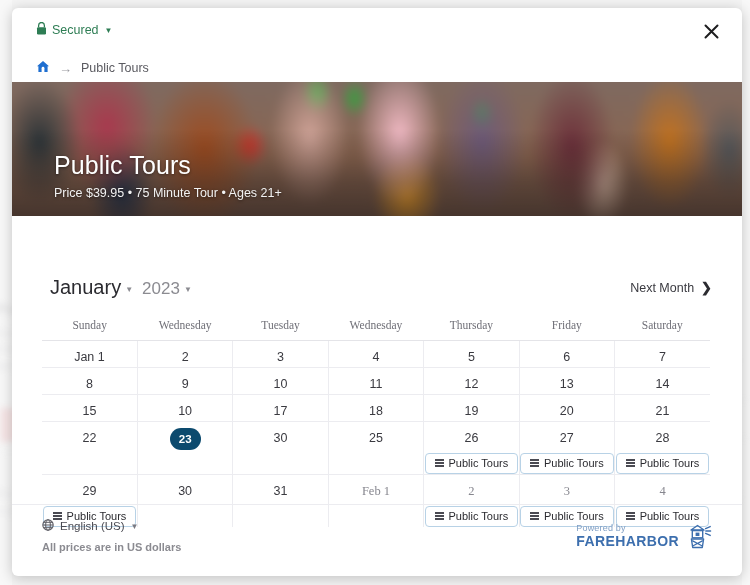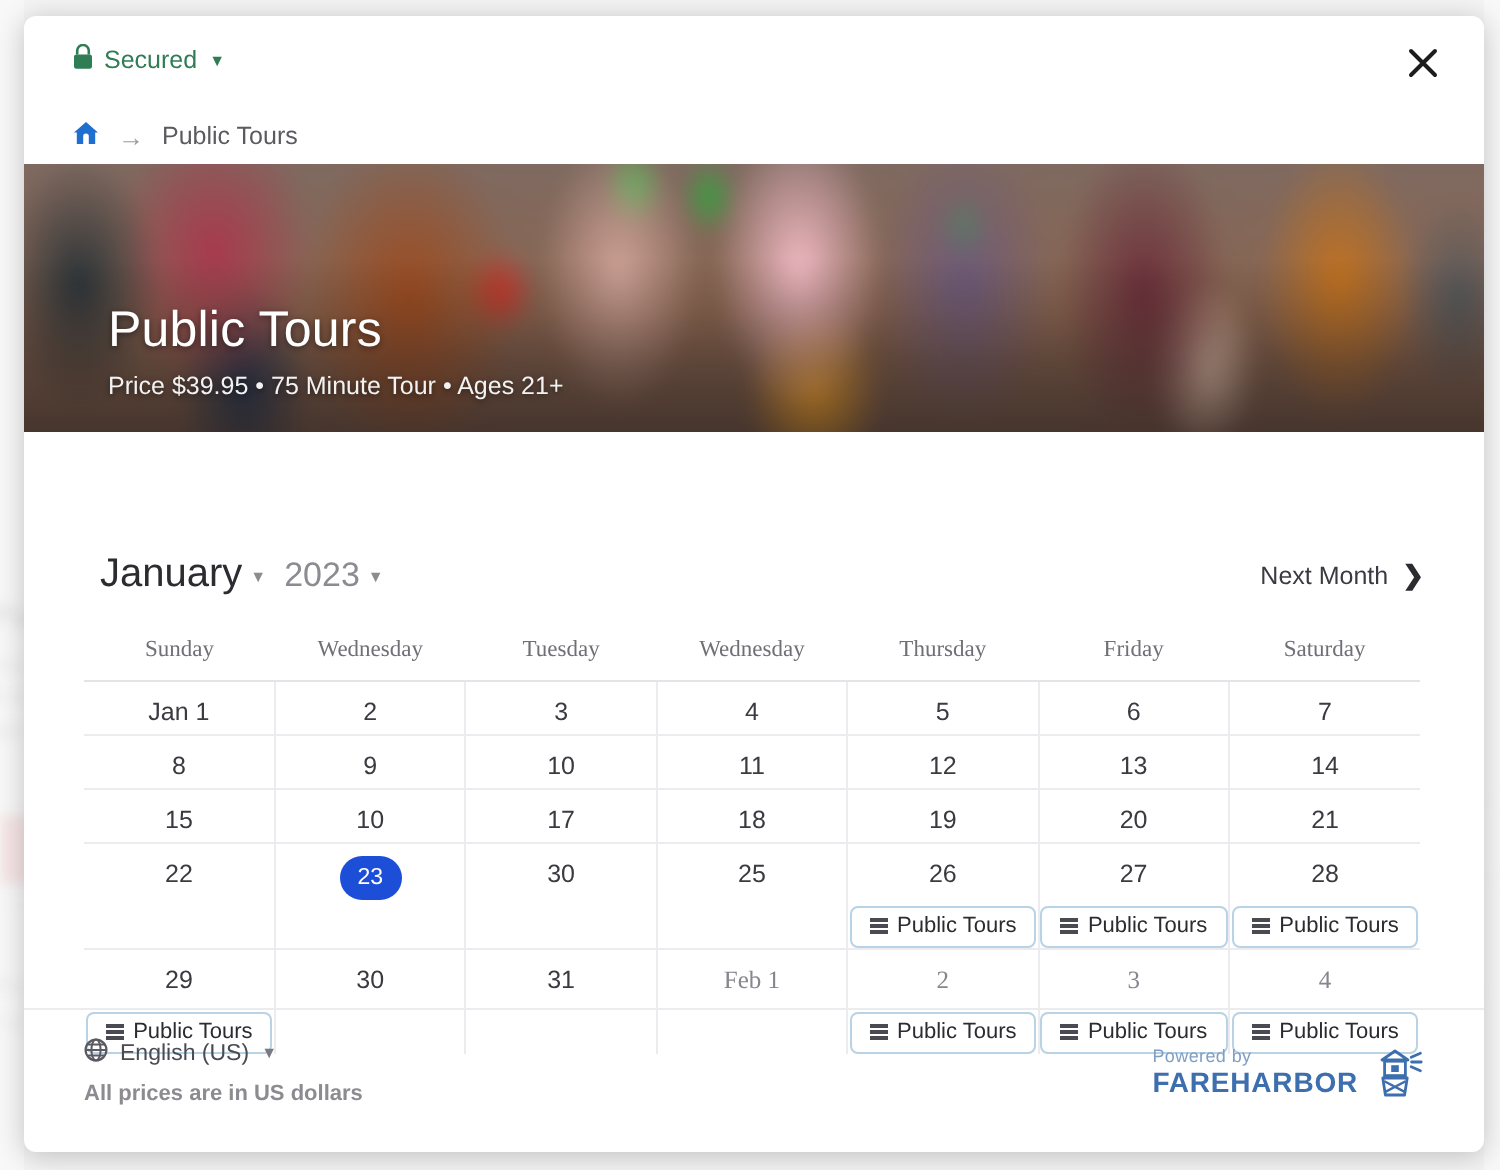--- a/index.html
+++ b/index.html
@@ -140,21 +140,21 @@
     padding-top: 6px;
     background: #ffffff;
   }
   table#cal-table td:last-child { border-right: none; }
   table#cal-table tr:last-child td { border-bottom: none; }
   td.has-slot { height: 50px; }
   td.out-month { background: #f1f2f3; }
   td.out-month .daynum { color: #86868e; font-family: Liberation Serif, serif; }
   .daynum { font-size: 12.5px; color: #3a3a40; display: inline-block; line-height: 16px; }
   .daynum.today {
-    background: #1d4ed8; color: #ffffff; font-weight: 400;
+    background: #0c4a6e; color: #ffffff; font-weight: 700;
     border-radius: 11px; padding: 3px 9px; font-size: 11.5px;
   }
   .slot-btn {
     display: inline-flex; align-items: center; justify-content: center; gap: 5px;
     margin-top: 7px;
     border: 1px solid #b8d2e6; border-radius: 4px;
     background: #ffffff; color: #2b2b30;
     font-size: 11px; font-family: "Liberation Sans", sans-serif;
     padding: 3px 9px 4px; cursor: pointer; white-space: nowrap;
   }

